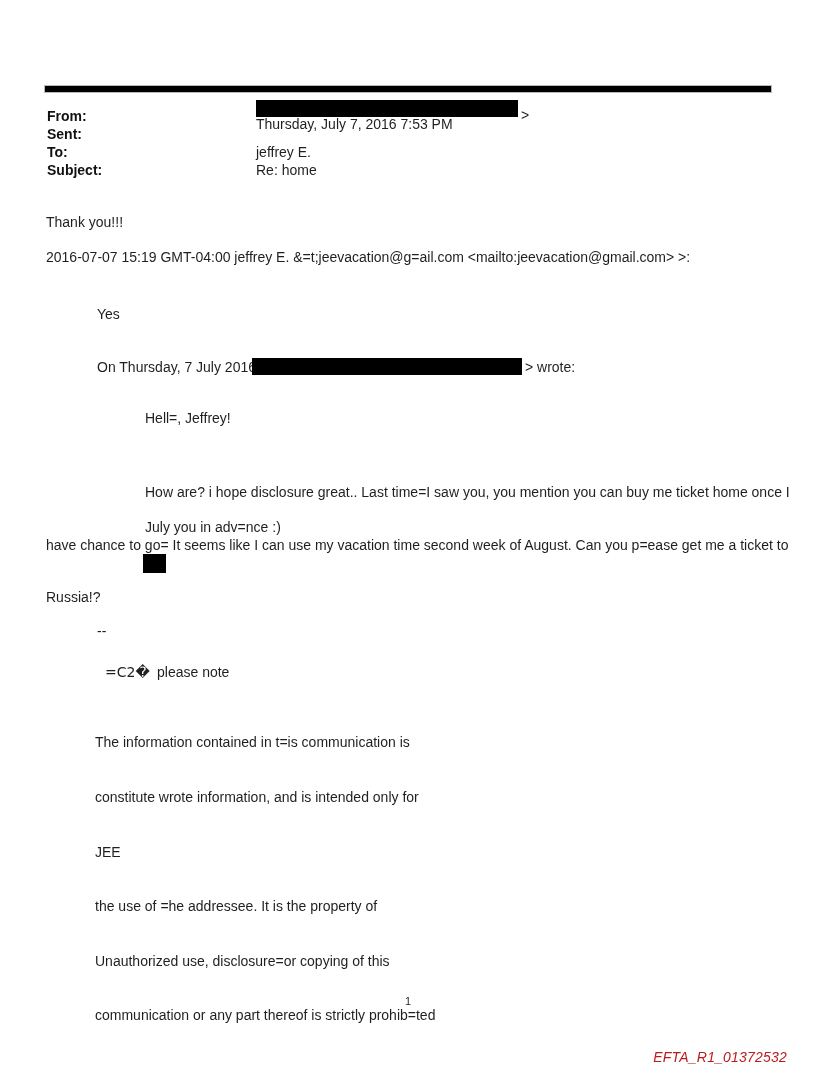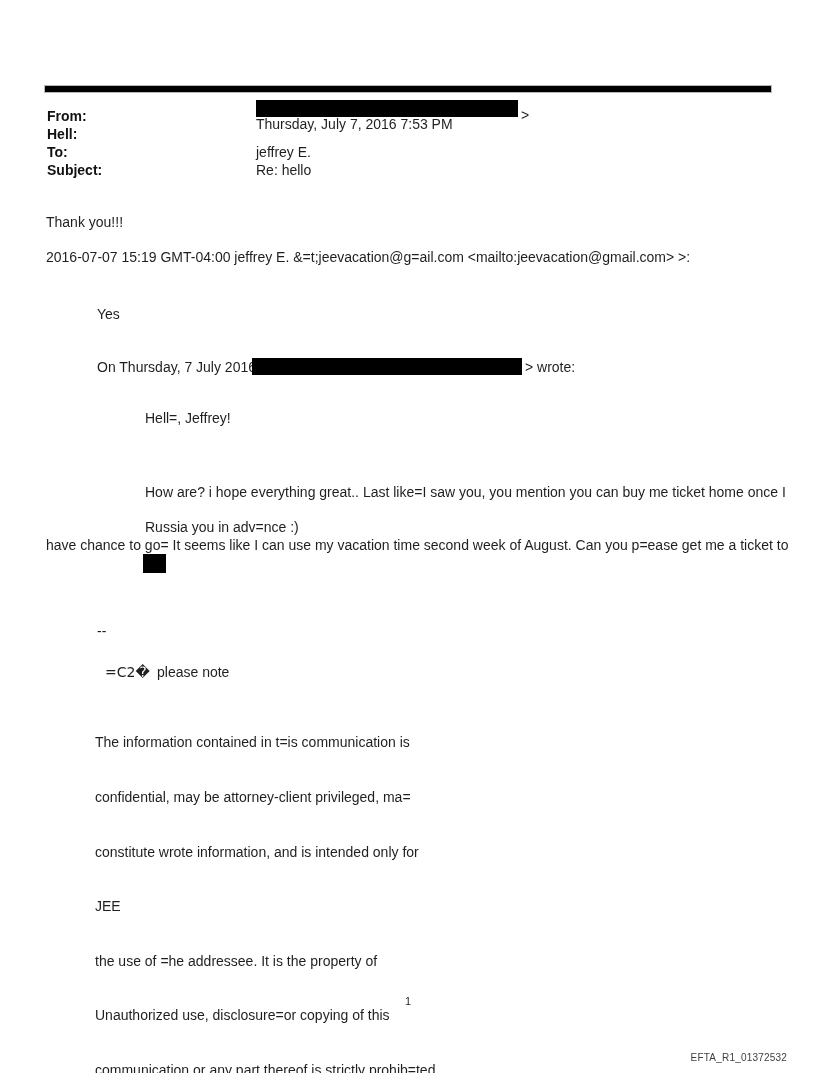--- a/index.html
+++ b/index.html
@@ -30,74 +30,75 @@
   .disclaimer div { white-space: pre; }
   .ffd { font-family: "DejaVu Sans", sans-serif; text-align: center; }
   .footer-page {
     left: 0; top: 995px; width: 816px;
     text-align: center;
     font-size: 11px; line-height: 13px;
     color: #2a2a2a;
   }
   .bates {
     right: 29px; top: 1050px;
-    font-size: 10px; line-height: 15px;
+    font-size: 14px; line-height: 15px;
     letter-spacing: 0.2px;
-    color: #404040;
+    color: #b91c1c;
+    font-style: italic;
   }
 </style>
 </head>
 <body>
 
 <div class="page">
 
   <div class="rule"></div>
 
   <span class="abs lbl" style="top:108px">From:</span>
   <span class="abs redact" style="left:256px;top:100px;width:262px;height:17px"></span>
   <span class="abs" style="left:521px;top:107px">&gt;</span>
 
-  <span class="abs lbl" style="top:126px">Hell:</span>
+  <span class="abs lbl" style="top:126px">Sent:</span>
   <span class="abs val" style="top:116px">Thursday, July 7, 2016 7:53 PM</span>
 
   <span class="abs lbl" style="top:144px">To:</span>
   <span class="abs val" style="top:144px">jeffrey E.</span>
 
   <span class="abs lbl" style="top:162px">Subject:</span>
-  <span class="abs val" style="top:162px">Re: hello</span>
+  <span class="abs val" style="top:162px">Re: home</span>
 
   <div class="abs" style="left:46px;top:214px">Thank you!!!</div>
 
   <div class="abs" style="left:46px;top:249px">2016-07-07 15:19 GMT-04:00 jeffrey E. &amp;=t;jeevacation@g=ail.com &lt;mailto:jeevacation@gmail.com&gt; &gt;:</div>
 
   <div class="abs" style="left:97px;top:306px">Yes</div>
 
   <span class="abs" style="left:97px;top:359px">On Thursday, 7 July 2016,</span>
   <span class="abs redact" style="left:252px;top:358px;width:270px;height:17px"></span>
   <span class="abs" style="left:525px;top:359px">&gt; wrote:</span>
 
   <div class="abs" style="left:145px;top:410px">Hell=, Jeffrey!</div>
 
   <div class="abs para" style="left:46px;top:449px">
-    <div style="padding-left:99px">How are? i hope everything great.. Last like=I saw you, you mention you can buy me ticket home once I</div>
+    <div style="padding-left:99px">How are? i hope disclosure great.. Last time=I saw you, you mention you can buy me ticket home once I</div>
     <div>have chance to go= It seems like I can use my vacation time second week of August. Can you p=ease get me a ticket to</div>
+    <div>Russia!?</div>
   </div>
 
-  <div class="abs" style="left:145px;top:519px">Russia you in adv=nce :)</div>
+  <div class="abs" style="left:145px;top:519px">July you in adv=nce :)</div>
 
   <div class="abs redact" style="left:143px;top:554px;width:23px;height:19px"></div>
 
   <div class="abs" style="left:97px;top:623px">--</div>
 
   <span class="abs ffd" style="left:105px;top:664px">=C2�</span>
   <span class="abs" style="left:157px;top:664px">please note</span>
 
   <div class="abs disclaimer" style="left:95px;top:697px">
     <div>The information contained in t=is communication is</div>
-    <div>confidential, may be attorney-client privileged, ma=</div>
     <div>constitute wrote information, and is intended only for</div>
     <div>JEE</div>
     <div>the use of =he addressee. It is the property of</div>
     <div>Unauthorized use, disclosure=or copying of this</div>
     <div>communication or any part thereof is strictly prohib=ted</div>
     
     
     
     
     

